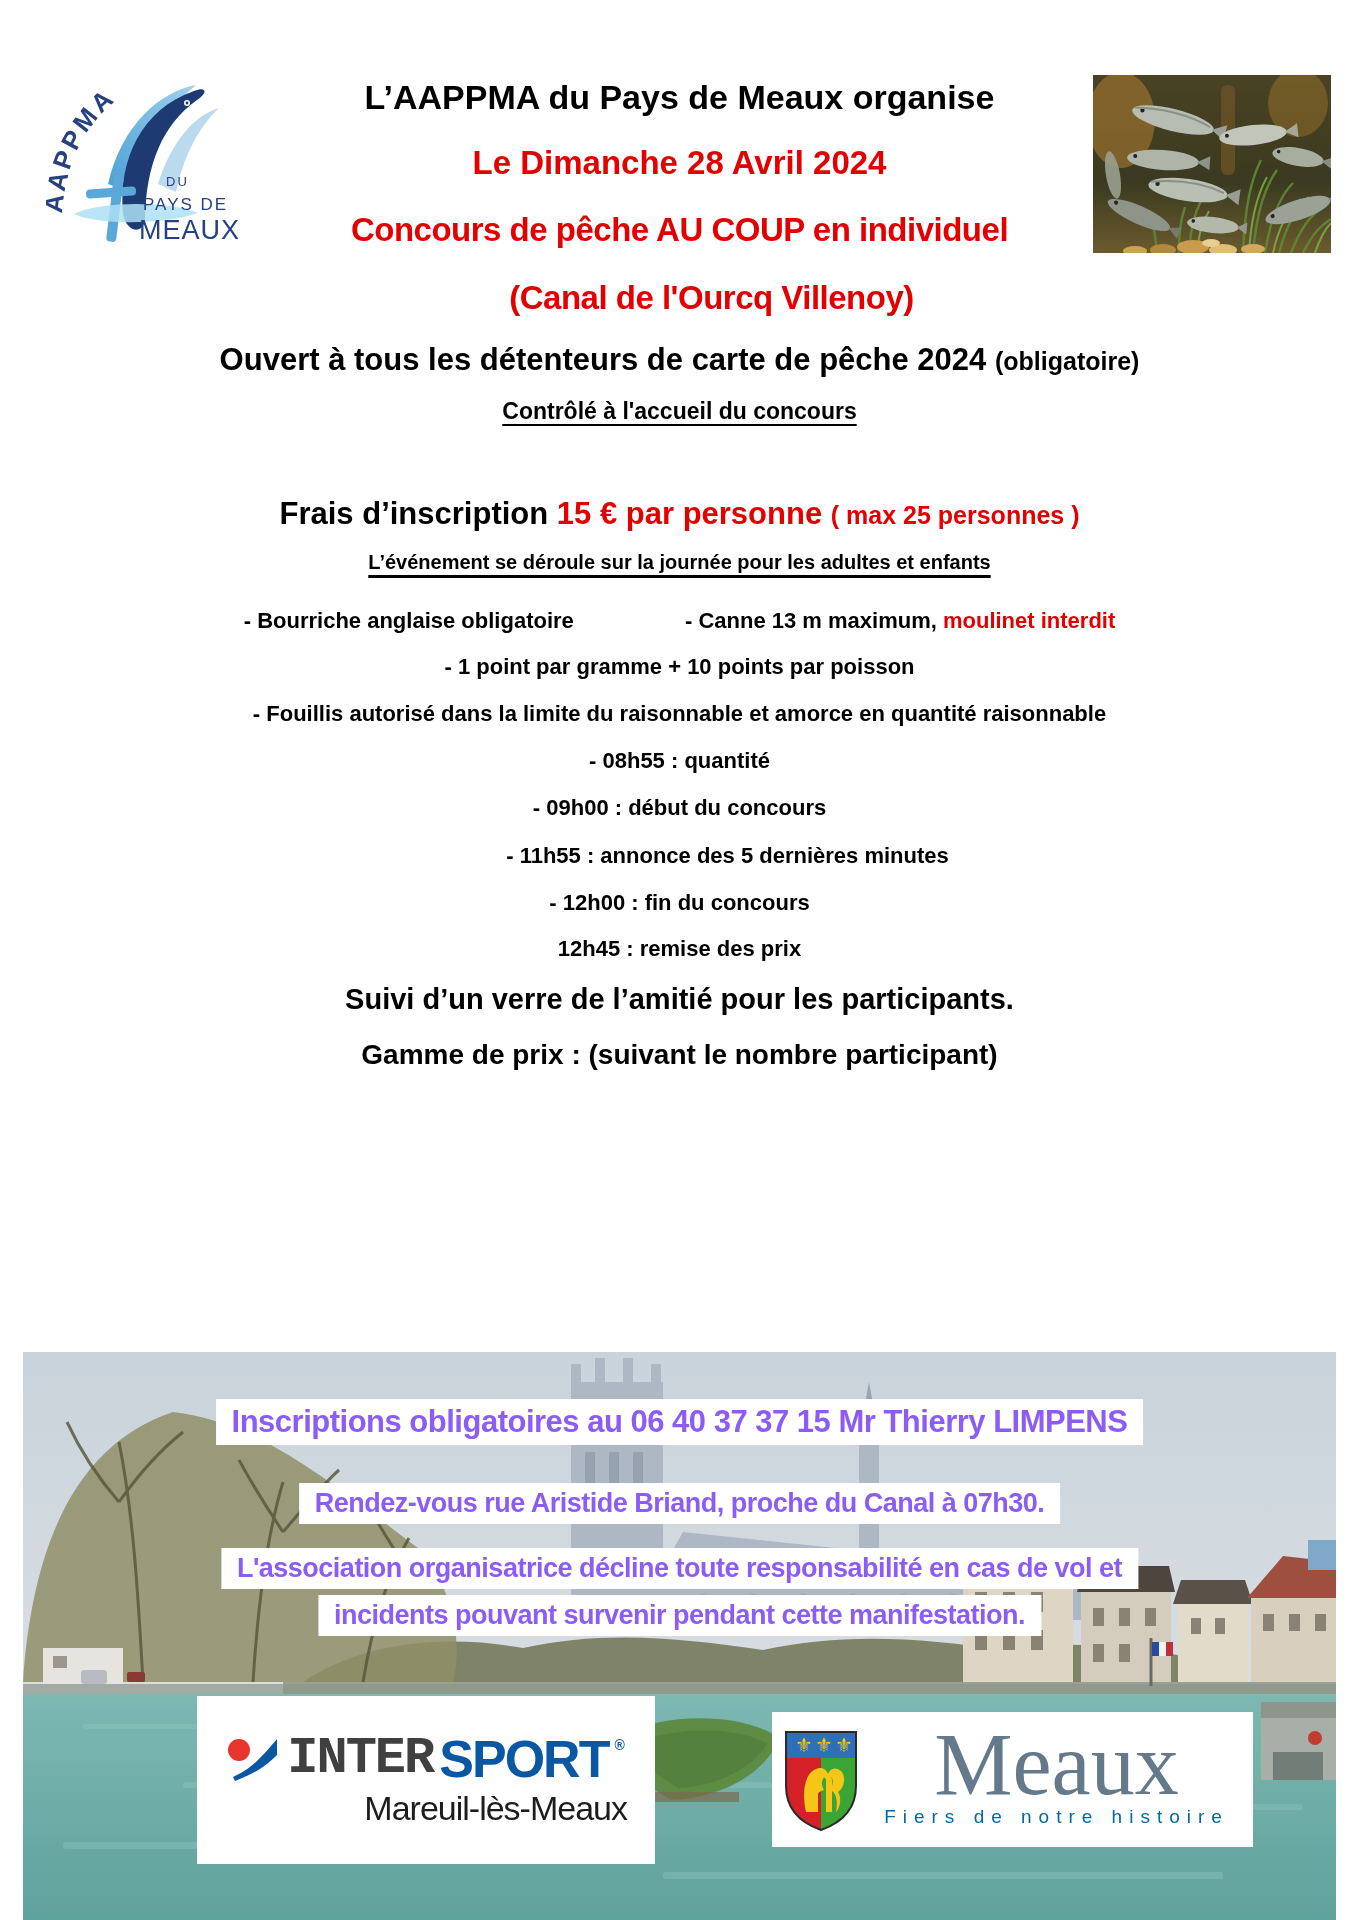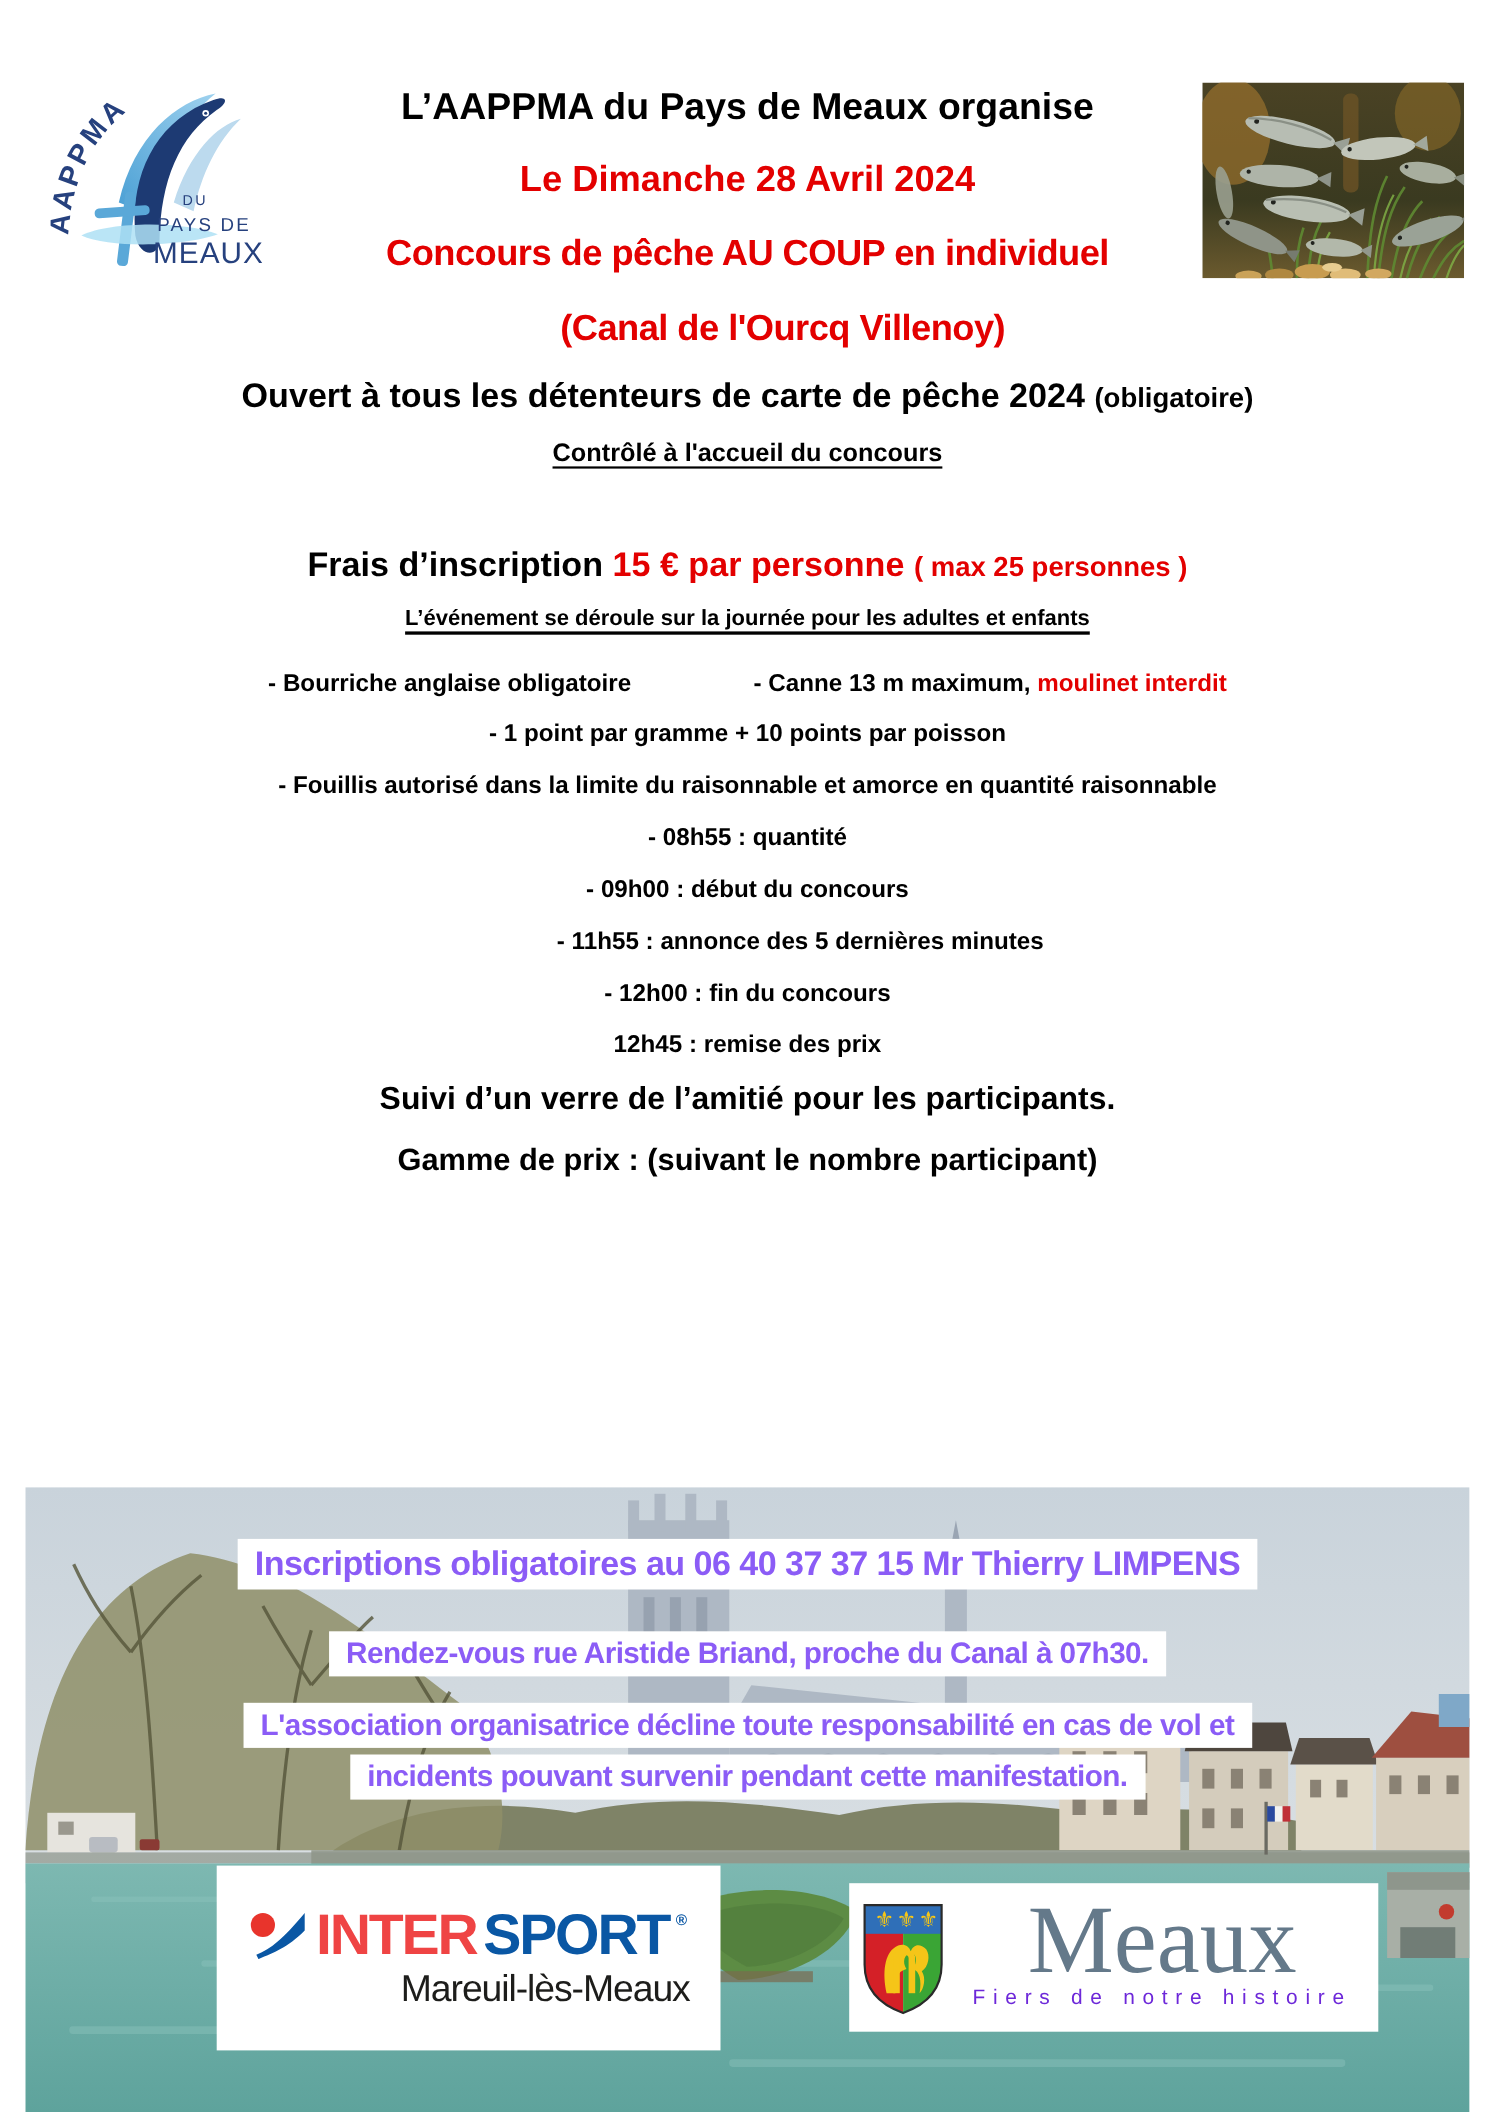--- a/index.html
+++ b/index.html
@@ -44,33 +44,33 @@
   .strip2{top:1483px;font-size:27px;}
   .strip3{top:1548px;font-size:27px;}
   .strip4{top:1595px;font-size:27px;}
 
   .intersport-box{
     position:absolute;left:197px;top:1696px;width:458px;height:168px;background:#ffffff;
     display:flex;flex-direction:column;justify-content:center;align-items:center;
   }
   .intersport-row{display:flex;align-items:center;gap:6px;}
   .intersport-word{font-size:52px;font-weight:900;letter-spacing:-2px;line-height:1;}
-  .is-inter{color:#ef4444;}
+  .is-inter{color:#404040;font-family:Liberation Mono, monospace;}
   .is-sport{color:#0a57a4;}
   .is-reg{font-size:14px;color:#0a57a4;align-self:flex-start;margin-top:4px;font-weight:bold;}
   .intersport-city{font-size:34px;font-weight:normal;color:#1d1d1b;margin-top:4px;align-self:flex-end;margin-right:28px;letter-spacing:-1px;}
 
   .meaux-box{
     position:absolute;left:772px;top:1712px;width:481px;height:135px;background:#ffffff;
     display:flex;align-items:center;padding:0;
   }
   .meaux-shield{width:78px;height:104px;margin-left:10px;flex:0 0 auto;}
   .meaux-textcol{display:flex;flex-direction:column;align-items:center;flex:1;}
   .meaux-name{font-family:"Liberation Serif", serif;font-size:88px;line-height:0.9;color:#64798a;margin-top:-6px;}
-  .meaux-tagline{font-size:19px;color:#6d28d9;letter-spacing:7px;margin-top:2px;white-space:nowrap;}
+  .meaux-tagline{font-size:19px;color:#0369a1;letter-spacing:7px;margin-top:2px;white-space:nowrap;}
 </style>
 </head>
 <body>
 
 <div class="page">
 
   <div class="aappma-logo">
     <svg viewBox="0 0 195 195">
       <defs>
         <path id="arcpath" d="M16,152 Q22,58 100,20" fill="none"></path>

